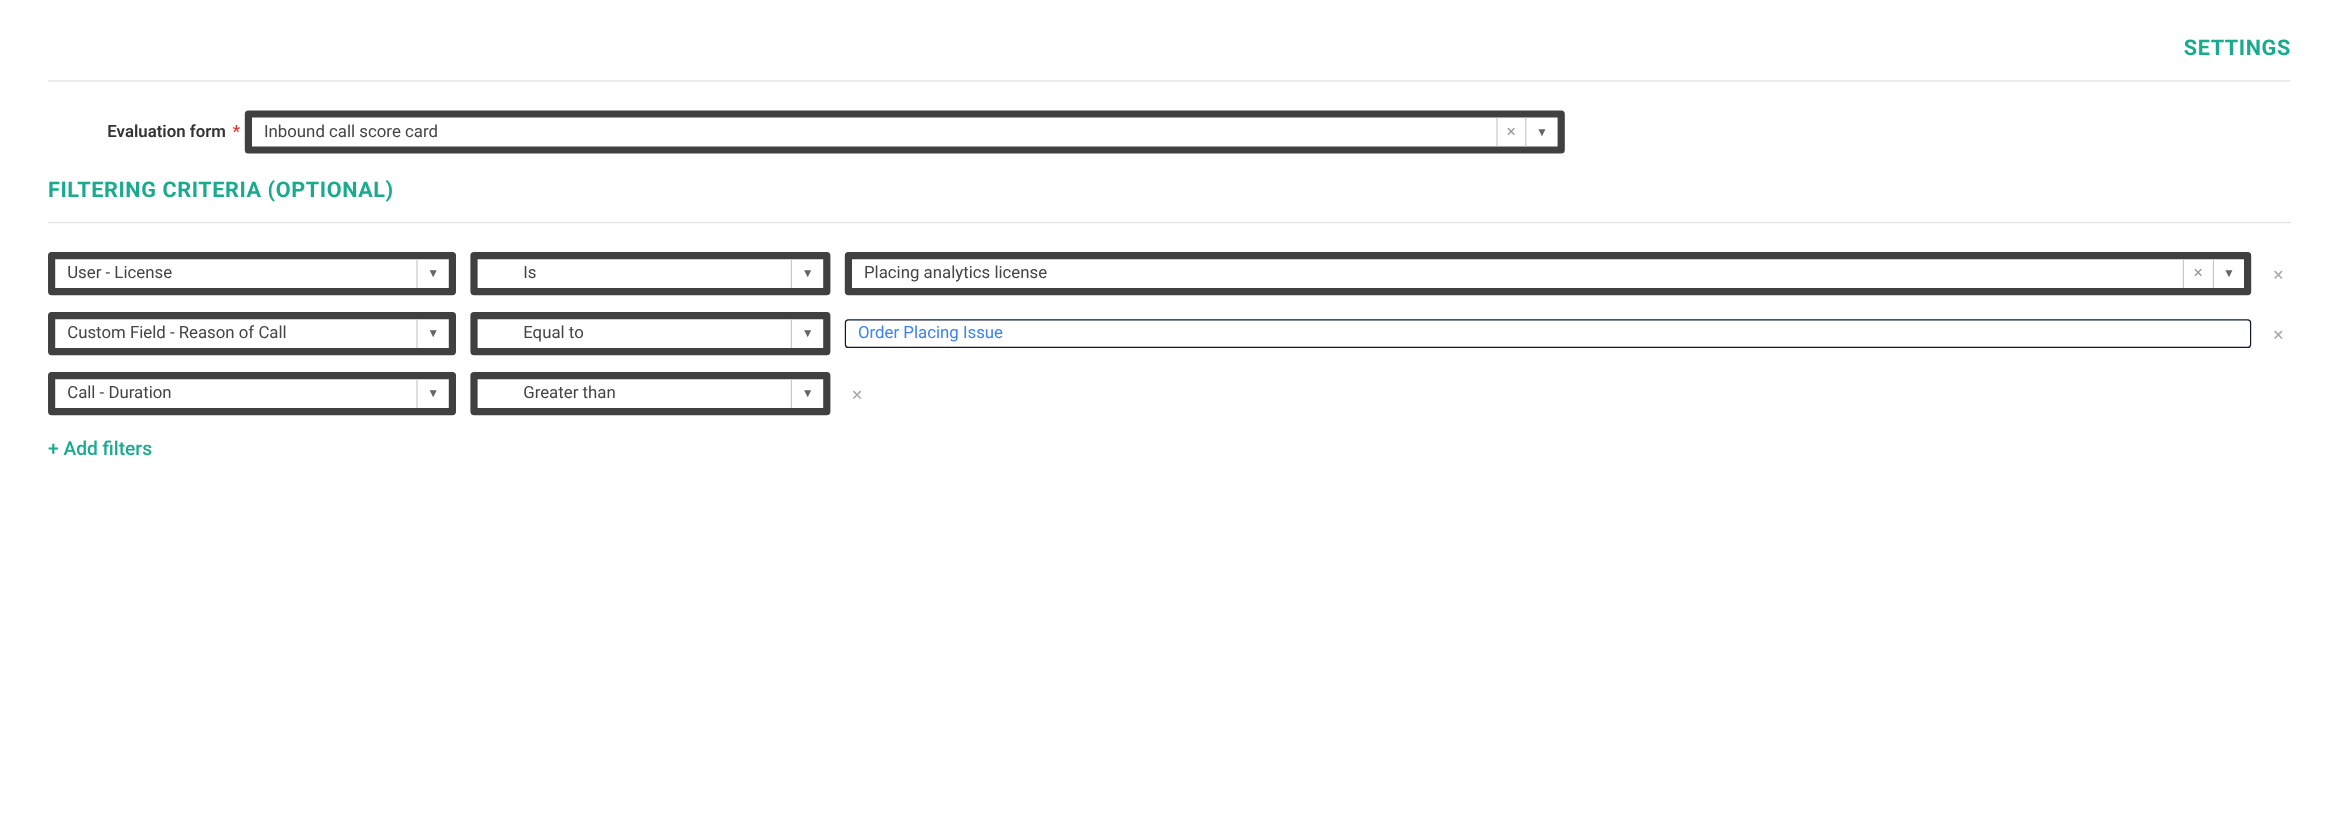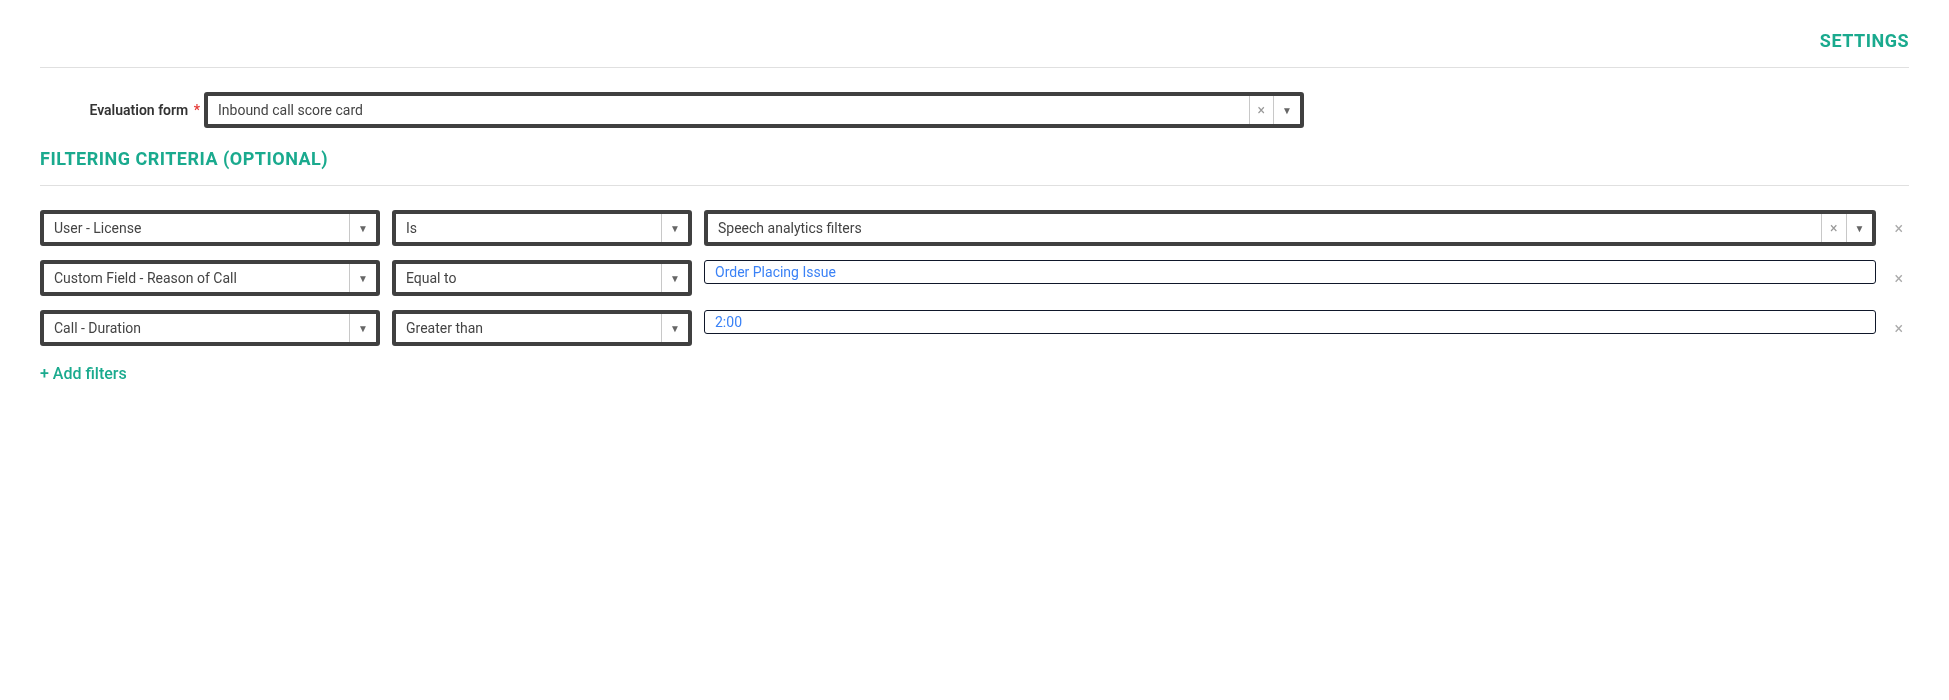--- a/index.html
+++ b/index.html
@@ -51,21 +51,21 @@
 
     .required-star {
       color: #e53935;
       margin-left: 2px;
     }
 
     .select-wrapper {
       position: relative;
       display: flex;
       align-items: center;
-      border: 4px solid #404040;
+      border: 6px solid #404040;
       border-radius: 3px;
       background: #fff;
       height: 36px;
     }
 
     .select-wrapper .select-value {
       flex: 1;
       padding: 0 10px;
       font-size: 14px;
       color: #444;
@@ -116,30 +116,32 @@
       font-size: 18px;
       font-weight: 700;
       color: #1aaa8e;
       letter-spacing: 0.5px;
       text-transform: uppercase;
       margin-bottom: 16px;
     }
 
     .filter-row {
       display: flex;
+      align-items: center;
       gap: 12px;
       margin-bottom: 14px;
     }
 
     .filter-field-select {
       width: 340px;
     }
 
     .filter-operator-select {
       width: 300px;
+      padding-left: 28px;
     }
 
     .filter-value-select {
       flex: 1;
     }
 
     .filter-value-text {
       flex: 1;
       border: 1px solid #0f172a;
       border-radius: 3px;
@@ -201,21 +203,21 @@
   <div class="filter-row">
     <div class="select-wrapper filter-field-select">
       <span class="select-value">User - License</span>
       <button class="select-dropdown-btn">▼</button>
     </div>
     <div class="select-wrapper filter-operator-select">
       <span class="select-value">Is</span>
       <button class="select-dropdown-btn">▼</button>
     </div>
     <div class="select-wrapper filter-value-select">
-      <span class="select-value">Speech analytics filters</span>
+      <span class="select-value">Placing analytics license</span>
       <button class="select-clear-btn">×</button>
       <button class="select-dropdown-btn">▼</button>
     </div>
     <button class="filter-remove-btn">×</button>
   </div>
 
   <div class="filter-row">
     <div class="select-wrapper filter-field-select">
       <span class="select-value">Custom Field - Reason of Call</span>
       <button class="select-dropdown-btn">▼</button>
@@ -230,18 +232,17 @@
 
   <div class="filter-row">
     <div class="select-wrapper filter-field-select">
       <span class="select-value">Call - Duration</span>
       <button class="select-dropdown-btn">▼</button>
     </div>
     <div class="select-wrapper filter-operator-select">
       <span class="select-value">Greater than</span>
       <button class="select-dropdown-btn">▼</button>
     </div>
-    <input type="text" class="filter-value-text" value="2:00" style="">
     <button class="filter-remove-btn">×</button>
   </div>
 
   <button class="add-filters-btn">+ Add filters</button>
 </div>
 
 </body></html>

